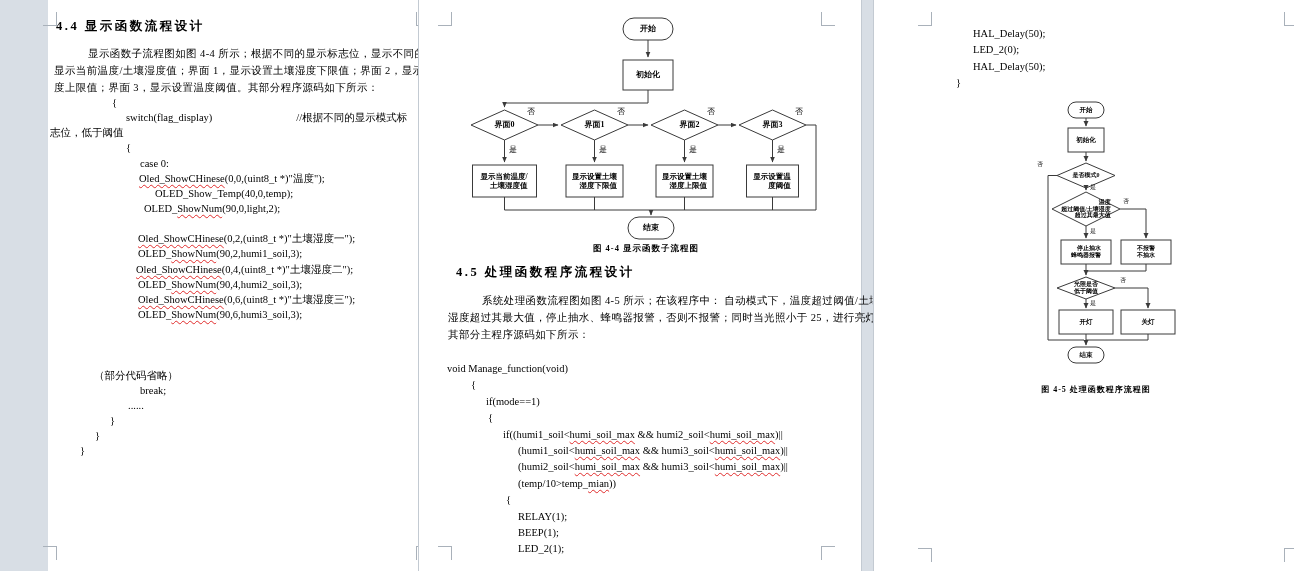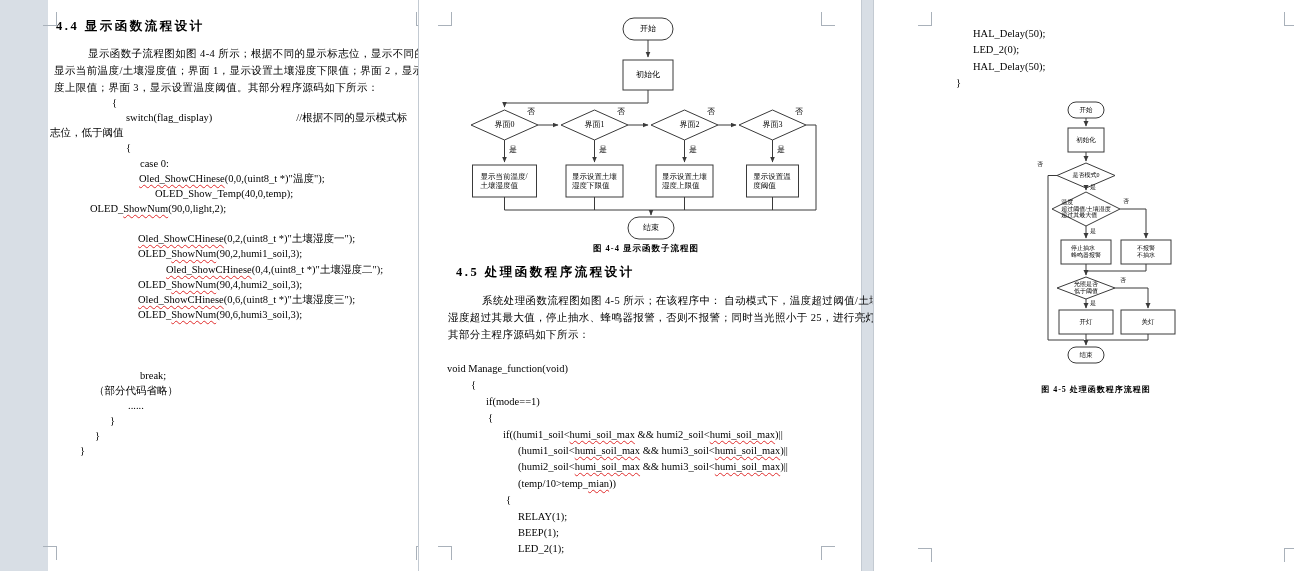--- a/index.html
+++ b/index.html
@@ -32,21 +32,21 @@
   .p1code .code-line{height:15.15px;line-height:15.15px;}
   .p2code .code-line{height:16.4px;line-height:16.4px;}
   .p3code .code-line{height:16.4px;line-height:16.4px;}
   .wavy{text-decoration:underline;text-decoration-style:wavy;text-decoration-color:#e02b2b;text-decoration-thickness:1px;text-underline-offset:2px;}
 
   .chart{position:absolute;}
   .chart svg{position:absolute;left:0;top:0;}
   .chart svg *{stroke:#3a3a3a;stroke-width:1;fill:none;}
   .chart svg .ah{fill:#3a3a3a;stroke:none;}
   .node{position:absolute;display:flex;align-items:center;justify-content:center;
-        text-align:left;white-space:pre-line;line-height:1.25;}
+        text-align:right;white-space:pre-line;line-height:1.25;font-weight:bold;}
   .f8{font-size:8px;} .f7{font-size:7.5px;} .f6{font-size:6.5px;} .f5{font-size:6px;line-height:1.12;}
   .edge-label{position:absolute;font-size:8px;line-height:1;}
   .edge-label.small{font-size:6px;}
   .caption{position:absolute;font-weight:bold;text-align:center;letter-spacing:1px;white-space:nowrap;}
 </style>
 </head>
 <body>
 
 <div class="canvas">
 
@@ -63,33 +63,33 @@
         <div class="tline">度上限值；界面 3，显示设置温度阈值。其部分程序源码如下所示：</div>
       </div>
     <div class="codeblock p1code" style="left:0;top:95px;">
         <div class="code-line" style="padding-left: 64px;"><span>{</span></div>
         <div class="code-line" style="padding-left: 78px;"><span>switch(flag_display)</span><span style="margin-left: 84px;">//根据不同的显示模式标</span></div>
         <div class="code-line" style="padding-left: 2px;"><span>志位，低于阈值</span></div>
         <div class="code-line" style="padding-left: 78px;"><span>{</span></div>
         <div class="code-line" style="padding-left: 92px;"><span>case 0:</span></div>
         <div class="code-line" style="padding-left: 91px;"><span class="wavy">Oled_ShowCHinese</span><span>(0,0,(uint8_t *)"温度");</span></div>
         <div class="code-line" style="padding-left: 107px;"><span>OLED_Show_Temp(40,0,temp);</span></div>
-        <div class="code-line" style="padding-left: 42px;"><span>OLED_</span><span class="wavy">ShowNum</span><span>(90,0,light,2);</span></div>
+        <div class="code-line" style="padding-left: 96px;"><span>OLED_</span><span class="wavy">ShowNum</span><span>(90,0,light,2);</span></div>
         <div class="code-line" style="padding-left: 0px;">&nbsp;</div>
         <div class="code-line" style="padding-left: 90px;"><span class="wavy">Oled_ShowCHinese</span><span>(0,2,(uint8_t *)"土壤湿度一");</span></div>
         <div class="code-line" style="padding-left: 90px;"><span>OLED_</span><span class="wavy">ShowNum</span><span>(90,2,humi1_soil,3);</span></div>
-        <div class="code-line" style="padding-left: 118px;"><span class="wavy">Oled_ShowCHinese</span><span>(0,4,(uint8_t *)"土壤湿度二");</span></div>
+        <div class="code-line" style="padding-left: 88px;"><span class="wavy">Oled_ShowCHinese</span><span>(0,4,(uint8_t *)"土壤湿度二");</span></div>
         <div class="code-line" style="padding-left: 90px;"><span>OLED_</span><span class="wavy">ShowNum</span><span>(90,4,humi2_soil,3);</span></div>
         <div class="code-line" style="padding-left: 90px;"><span class="wavy">Oled_ShowCHinese</span><span>(0,6,(uint8_t *)"土壤湿度三");</span></div>
         <div class="code-line" style="padding-left: 90px;"><span>OLED_</span><span class="wavy">ShowNum</span><span>(90,6,humi3_soil,3);</span></div>
         <div class="code-line" style="padding-left: 0px;">&nbsp;</div>
         <div class="code-line" style="padding-left: 0px;">&nbsp;</div>
         <div class="code-line" style="padding-left: 0px;">&nbsp;</div>
+        <div class="code-line" style="padding-left: 46px;"><span>（部分代码省略）</span></div>
         <div class="code-line" style="padding-left: 92px;"><span>break;</span></div>
-        <div class="code-line" style="padding-left: 46px;"><span>（部分代码省略）</span></div>
         <div class="code-line" style="padding-left: 80px;"><span>......</span></div>
         <div class="code-line" style="padding-left: 62px;"><span>}</span></div>
         <div class="code-line" style="padding-left: 47px;"><span>}</span></div>
         <div class="code-line" style="padding-left: 32px;"><span>}</span></div>
       </div>
   </div>
 
   <div class="page" id="page2">
     <div class="mark tl" style="left:19px;top:12px;"></div>
     <div class="mark tr" style="left:402px;top:12px;"></div>

